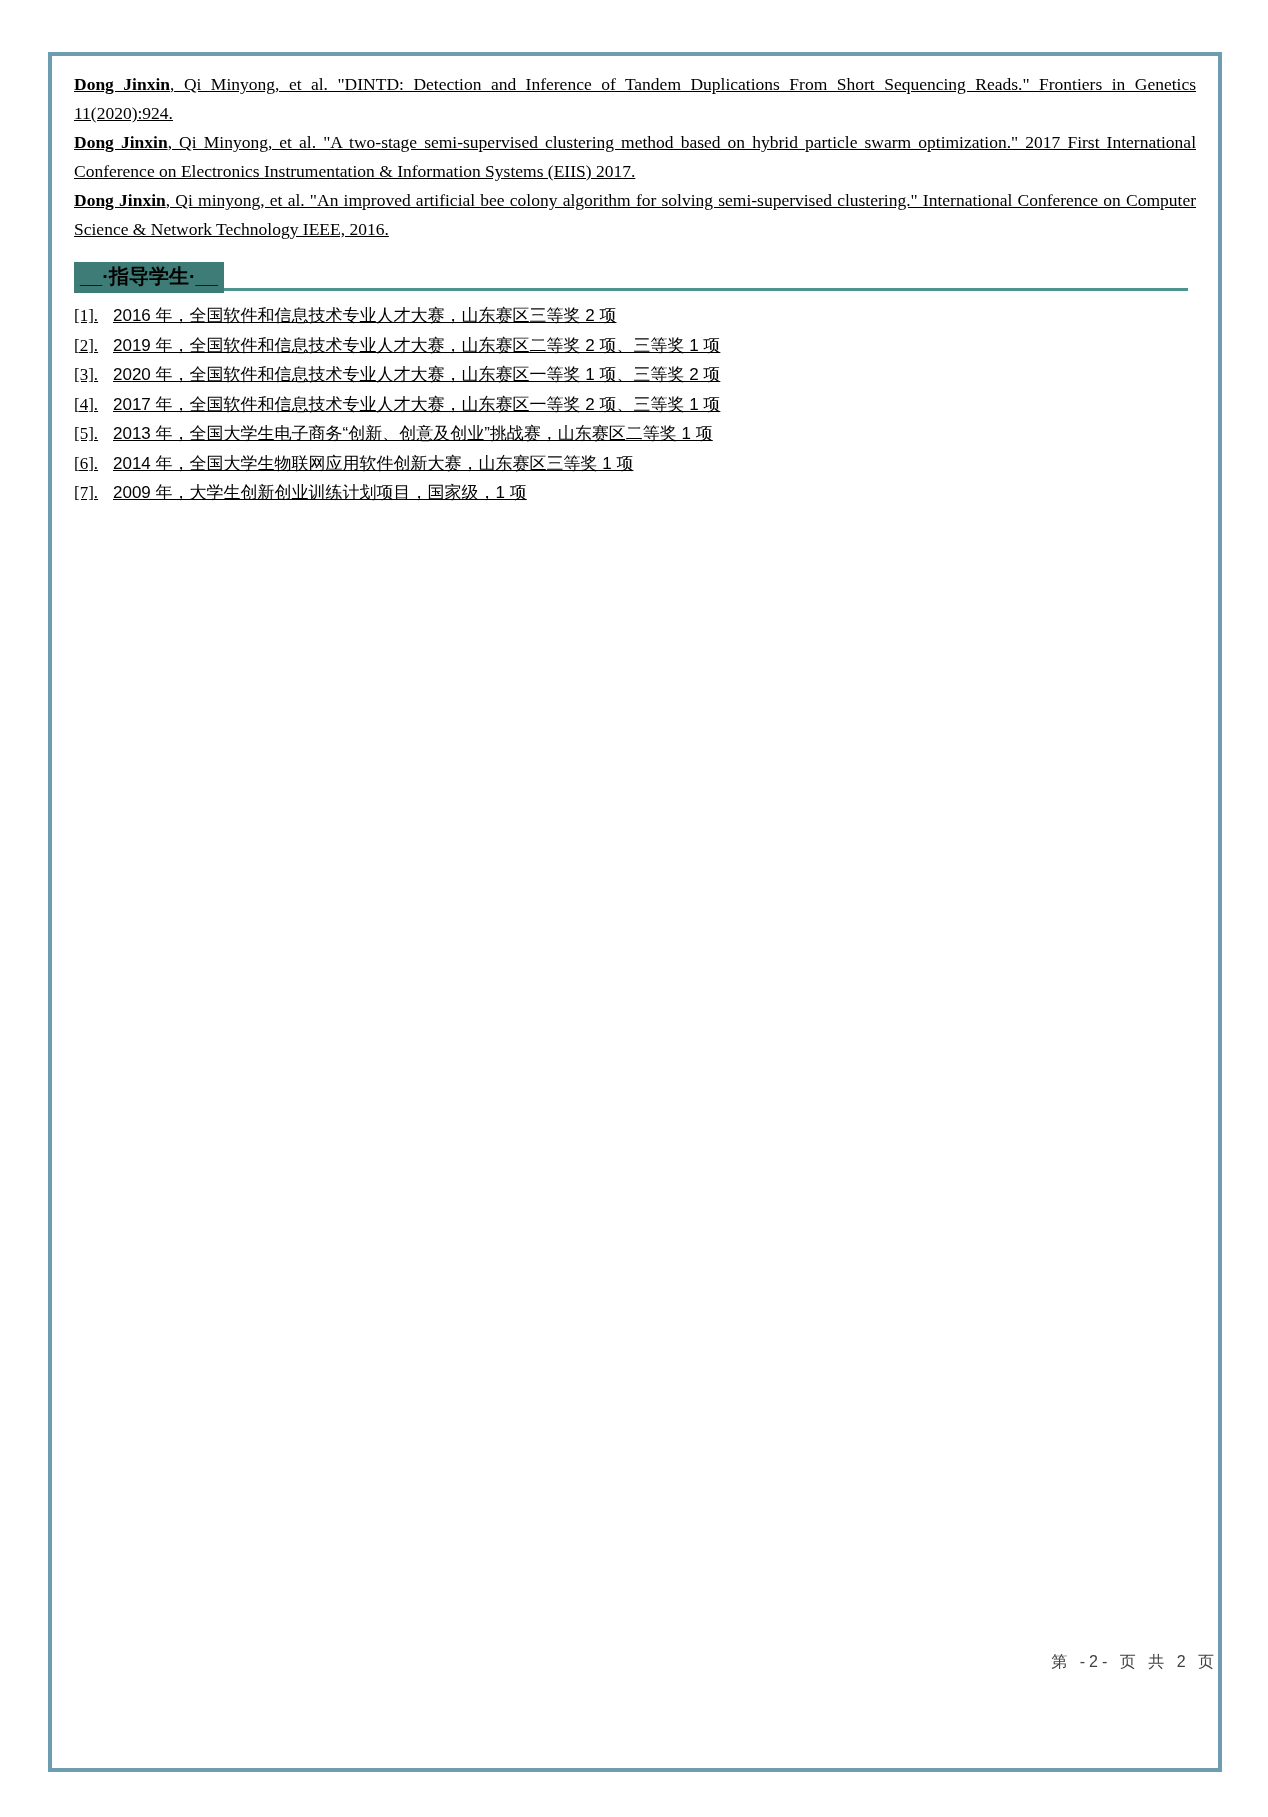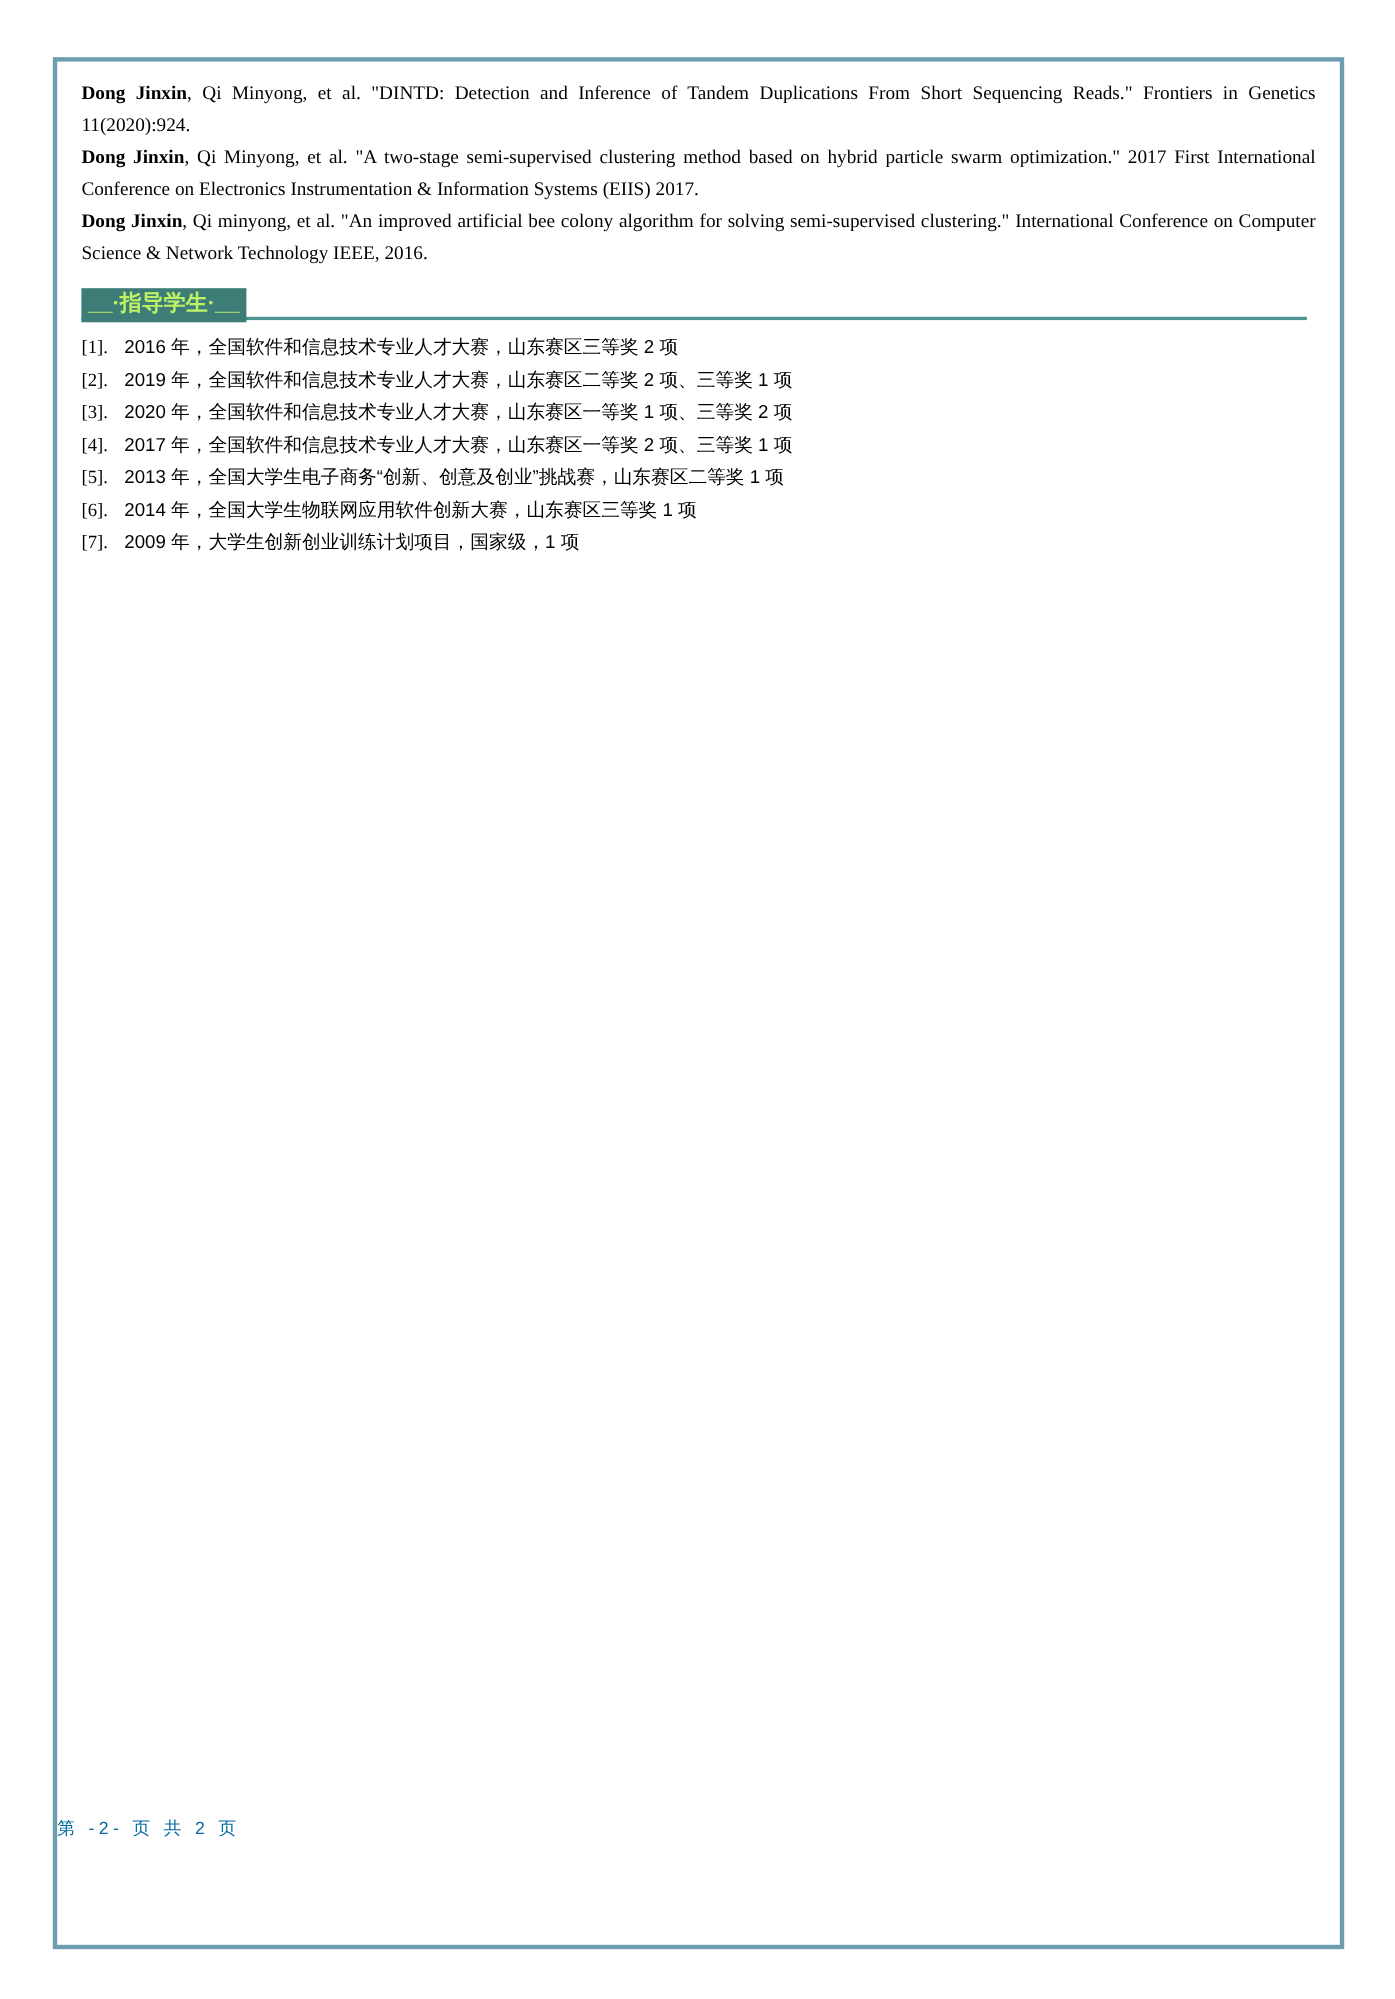--- a/index.html
+++ b/index.html
@@ -3,34 +3,34 @@
 <meta charset="utf-8">
 <style>
   * { margin:0; padding:0; box-sizing:border-box; }
   html,body { width:1268px; height:1817px; background:#ffffff; }
   body { font-family:"Liberation Serif", serif; position:relative; }
 
   .page-frame {
     position:absolute; left:48px; top:52px; width:1174px; height:1720px;
     border:4px solid #6d9dae; background:#ffffff;
   }
-  .content { padding:14px 22px 0 22px; }
+  .content { padding:14px 22px 0 22px;text-decoration:underline; }
 
   
   .pub {
     font-size:17.5px; line-height:29px; color:#000;
     text-align:justify; text-justify:inter-word;
   }
   .pub .b { font-weight:bold; }
 
   
   .section-header-row { position:relative; margin-top:18px; height:31px; }
   .section-chip {
     position:absolute; left:0; top:0; height:31px; padding:0 6px;
-    background:#3e7c78; color:#bef264; font-weight:bold; font-size:20px;
+    background:#3e7c78; color:#000000; font-weight:bold; font-size:20px;
     line-height:29px; font-family:"Liberation Sans", sans-serif;
     display:inline-block; white-space:nowrap; z-index:2;
   }
   .section-rule {
     position:absolute; left:0; right:8px; bottom:2px; height:3px;
     background:#4d938e; z-index:1;
   }
 
   
   .awards { margin-top:8px; }
@@ -38,22 +38,22 @@
     display:flex; font-size:17px; line-height:29.5px; color:#000;
     font-family:"Liberation Sans", sans-serif;
   }
   .award-row .num {
     width:39px; flex:0 0 39px; font-family:"Liberation Serif", serif;
   }
   .award-row .txt { flex:1; }
 
   
   .footer {
-    position:absolute; left:0; right:0; bottom:95px; text-align:left;
-    color:#0369a1; font-size:16px; letter-spacing:4px;
+    position:absolute; left:0; right:0; bottom:95px; text-align:right;
+    color:#404040; font-size:16px; letter-spacing:4px;
     font-family:"Liberation Sans", sans-serif;
   }
 </style>
 </head>
 <body>
 
 <div class="page-frame">
   <div class="content">
 
     <div>

